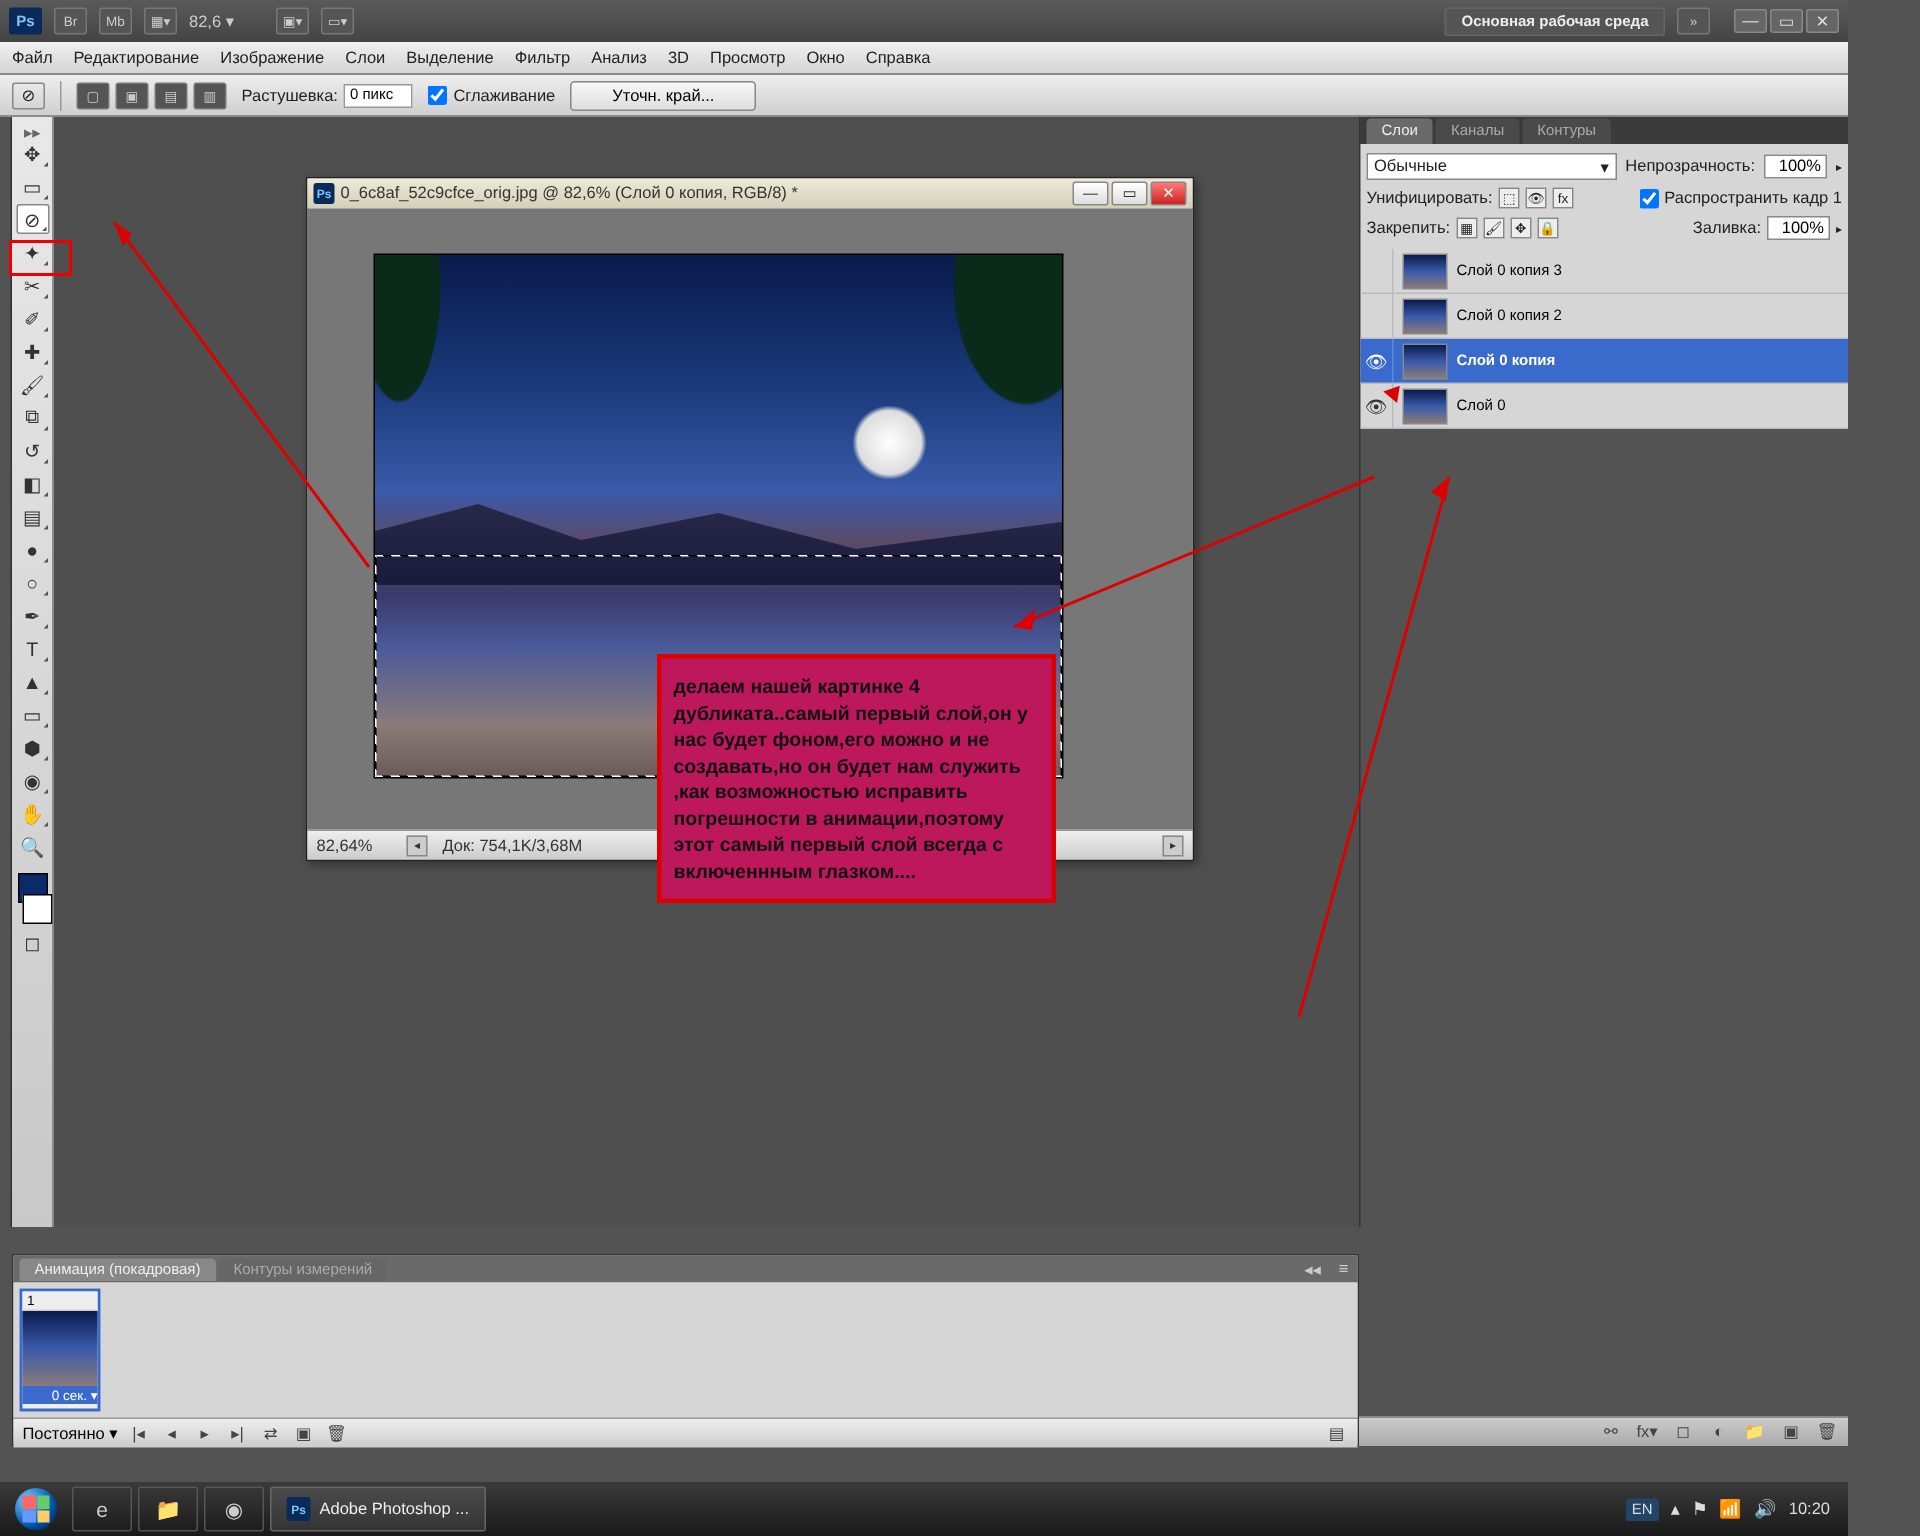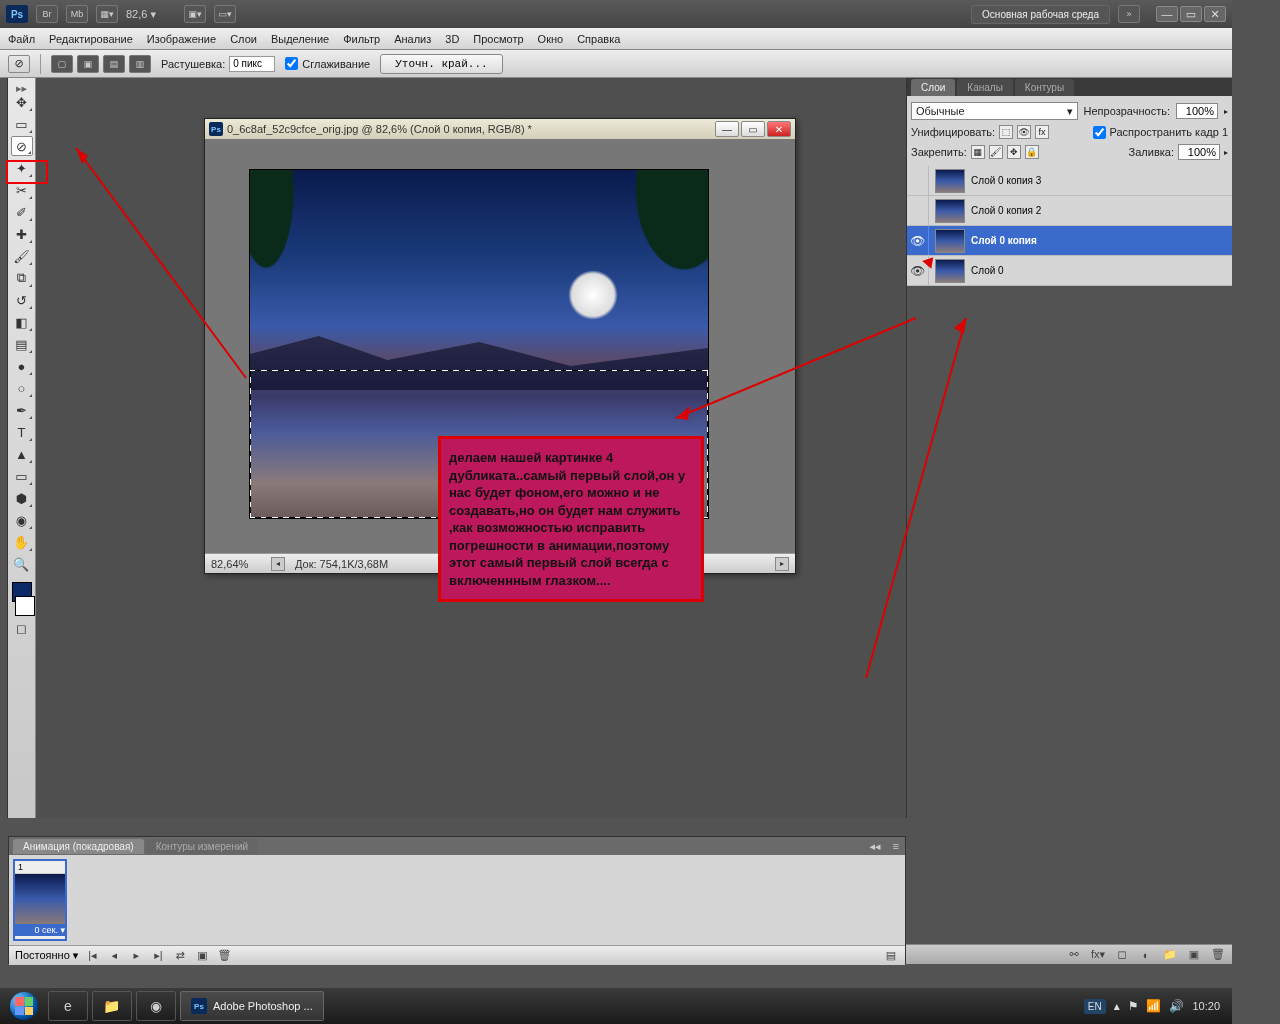--- a/index.html
+++ b/index.html
@@ -4,34 +4,34 @@
 <style>
 * { margin:0; padding:0; box-sizing:border-box; font-family:Tahoma,Arial,sans-serif; font-size:11px; }
 body { background:#535353; width:1232px; height:1024px; overflow:hidden; position:relative; }
 
 
 .appbar { height:28px; background:linear-gradient(#5a5a5a,#444); display:flex; align-items:center; padding:0 6px; gap:8px; color:#ddd; }
 .ps-logo { width:22px; height:18px; background:#0a2a5a; border-radius:2px; display:flex; align-items:center; justify-content:center; color:#7fc4ff; font-weight:bold; font-size:10px; }
 .tb-btn { width:22px; height:18px; border:1px solid #777; border-radius:2px; background:#555; display:flex; align-items:center; justify-content:center; color:#ccc; cursor:pointer; font-size:9px; }
 .zoom-display { color:#ccc; width:50px; }
 .appbar-spacer { flex:1; }
-.workspace-btn { background:#555; border:1px solid #666; color:#eee; font-weight:normal; padding:3px 10px; border-radius:2px; font-size:10px; }
+.workspace-btn { background:#555; border:1px solid #666; color:#eee; font-weight:bold; padding:3px 10px; border-radius:2px; font-size:10px; }
 .win-controls { display:flex; gap:2px; margin-left:8px; }
 .win-btn { width:22px; height:16px; border:1px solid #888; border-radius:2px; background:#666; display:flex; align-items:center; justify-content:center; color:#ddd; }
 
 
 .menubar { height:22px; background:linear-gradient(#f0f0f0,#d4d4d4); border-bottom:1px solid #888; display:flex; align-items:center; padding:0 8px; gap:14px; color:#222; }
 .menubar span { cursor:pointer; }
 
 
 .optbar { height:28px; background:linear-gradient(#eee,#cfcfcf); border-bottom:1px solid #888; display:flex; align-items:center; padding:0 8px; gap:10px; color:#222; }
 .opt-sep { width:1px; height:20px; background:#999; }
 .opt-group { display:flex; align-items:center; gap:4px; }
 .opt-input { width:46px; height:16px; border:1px solid #999; background:#fff; padding:0 3px; font-size:10px; }
-.opt-btn { height:20px; padding:0 14px; border:1px solid #888; border-radius:3px; background:linear-gradient(#f8f8f8,#ddd); cursor:pointer;font-family:Liberation Mono, monospace; }
+.opt-btn { height:20px; padding:0 27px; border:1px solid #888; border-radius:3px; background:linear-gradient(#f8f8f8,#ddd); cursor:pointer; }
 .lasso-icon { width:22px; height:18px; border:1px solid #888; border-radius:2px; display:flex; align-items:center; justify-content:center; }
 
 
 .main { display:flex; height:740px; }
 .mini-strip { width:8px; background:#535353; border-right:1px solid #333; }
 .toolbox { width:28px; background:linear-gradient(#e8e8e8,#c8c8c8); border-right:1px solid #888; display:flex; flex-direction:column; align-items:center; padding-top:4px; gap:2px; position:relative; z-index:2; }
 .tool { width:22px; height:20px; display:flex; align-items:center; justify-content:center; cursor:pointer; color:#333; font-size:13px; position:relative; }
 .tool.selected { background:#fff; border:1px solid #888; border-radius:2px; }
 .tool .corner { position:absolute; right:1px; bottom:1px; width:0; height:0; border-left:3px solid transparent; border-bottom:3px solid #555; }
 .tool-highlight { position:absolute; border:2px solid #e00; width:42px; height:24px; left:6px; top:160px; z-index:5; }

